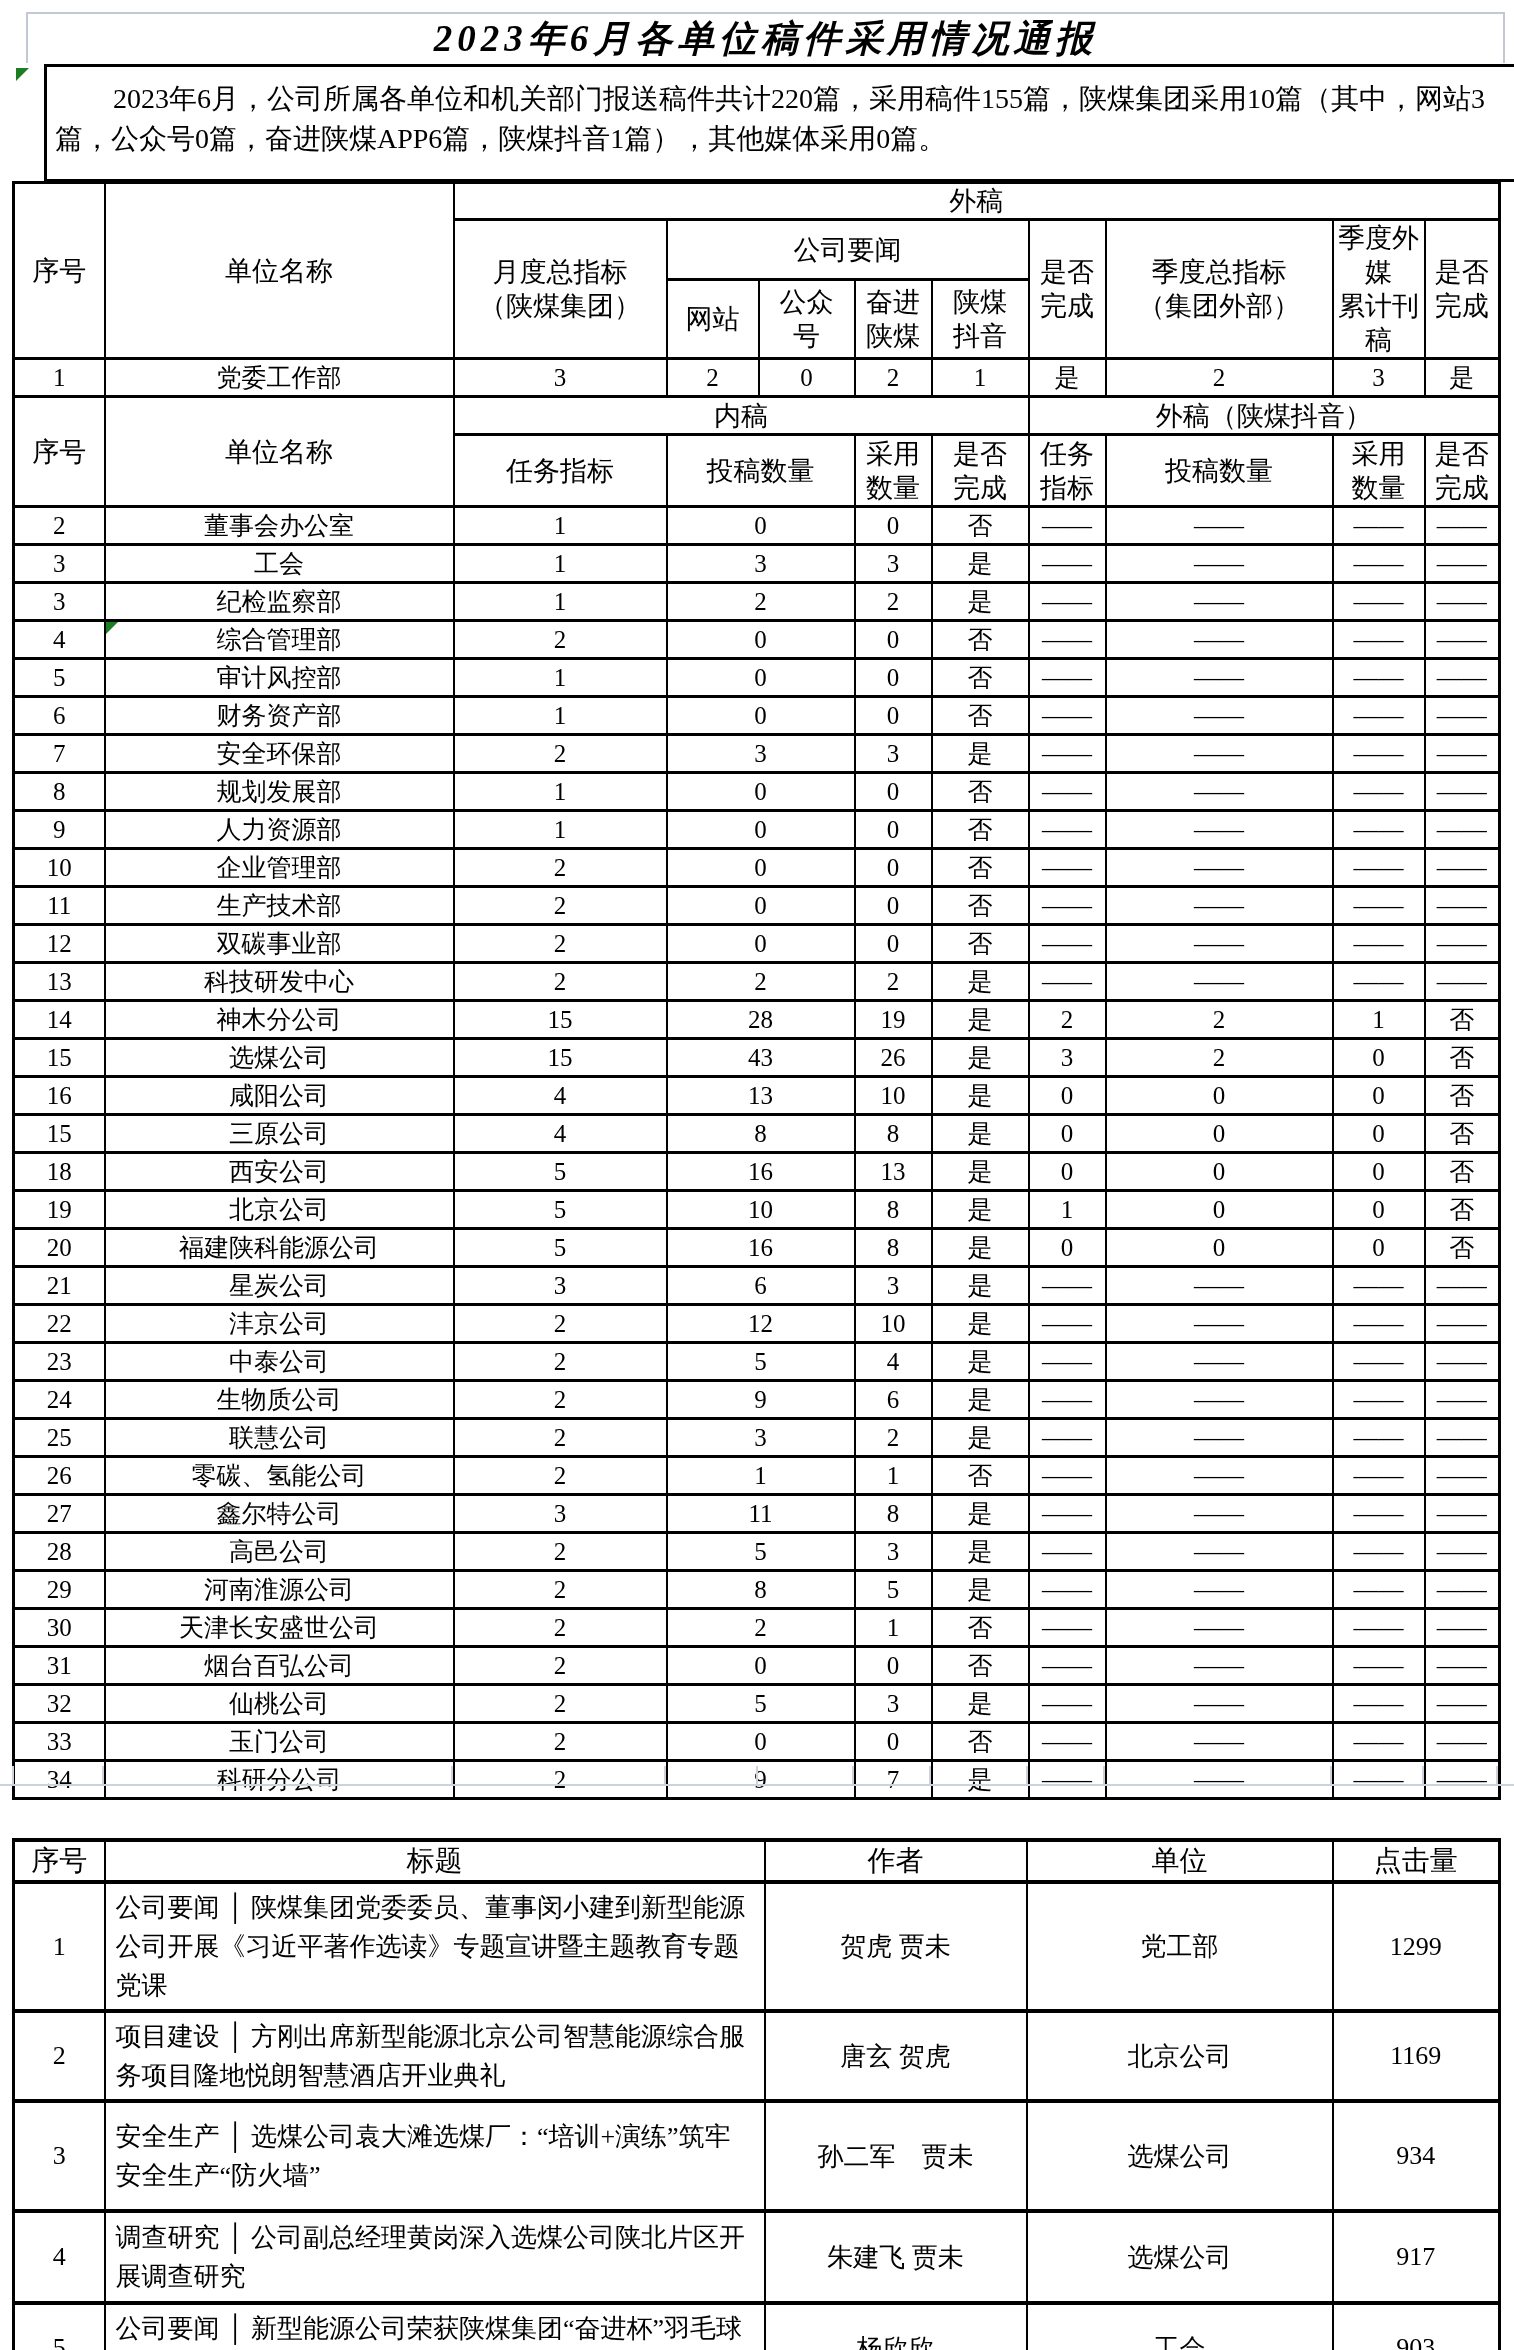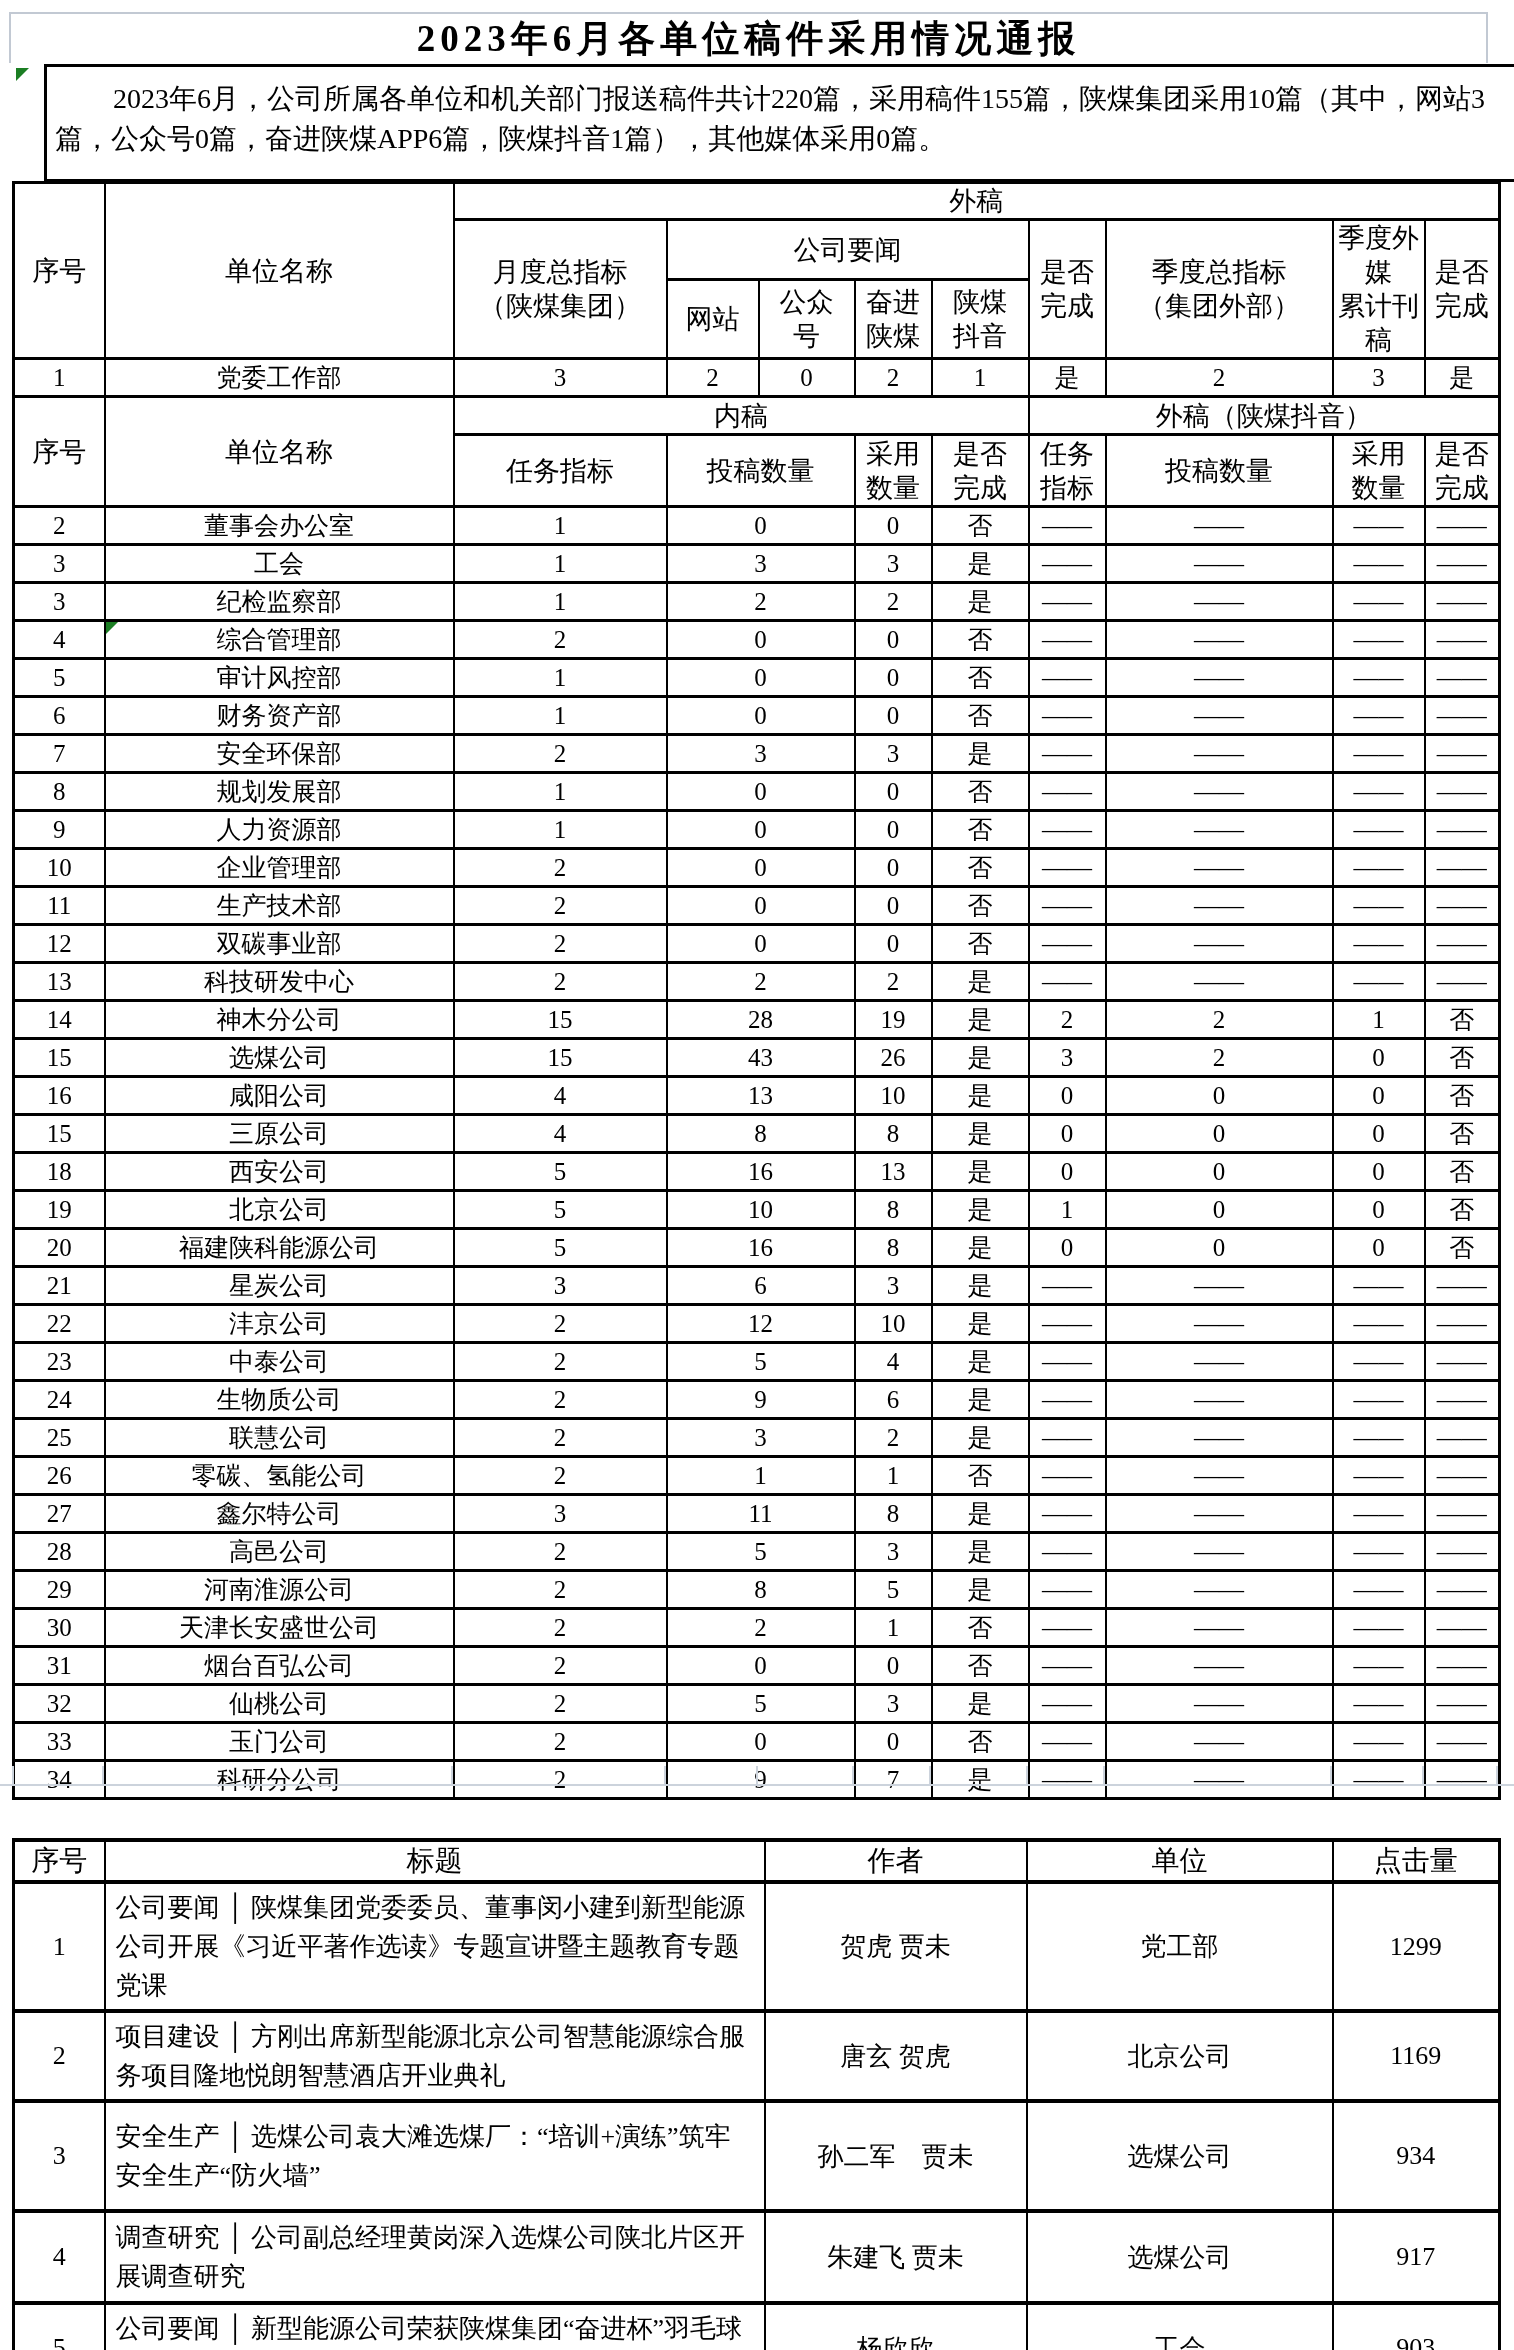--- a/index.html
+++ b/index.html
@@ -3,24 +3,24 @@
 <meta charset="utf-8">
 <title>2023年6月各单位稿件采用情况通报</title>
 <style>
   html,body{margin:0;padding:0;background:#fff;}
   .sheet{
     position:relative;width:1514px;height:2350px;background:#ffffff;
     font-family:"Liberation Serif","DejaVu Serif",serif;color:#000;overflow:hidden;
   }
   
   .title1{
-    position:absolute;left:9px;top:12px;width:1479px;height:51px;box-sizing:border-box;
+    position:absolute;left:26px;top:12px;width:1479px;height:51px;box-sizing:border-box;
     border:2px solid #c2c9d3;border-bottom:none;
     display:flex;align-items:center;justify-content:center;
-    font-size:37px;font-weight:bold;letter-spacing:5px;
+    font-size:37px;font-weight:bold;letter-spacing:5px;font-style:italic;
   }
   
   .intro{
     position:absolute;left:12px;top:64px;width:1486px;height:118px;box-sizing:border-box;
     border:3px solid #000;background:#fff;
     font-size:28px;line-height:40px;padding:12px 14px 0 8px;text-indent:58px;margin-left:32px;
   }
   .tri{position:absolute;width:0;height:0;border-top:13px solid #1b7e23;border-right:13px solid transparent;}
   .tri-intro{left:16px;top:68px;}
   

